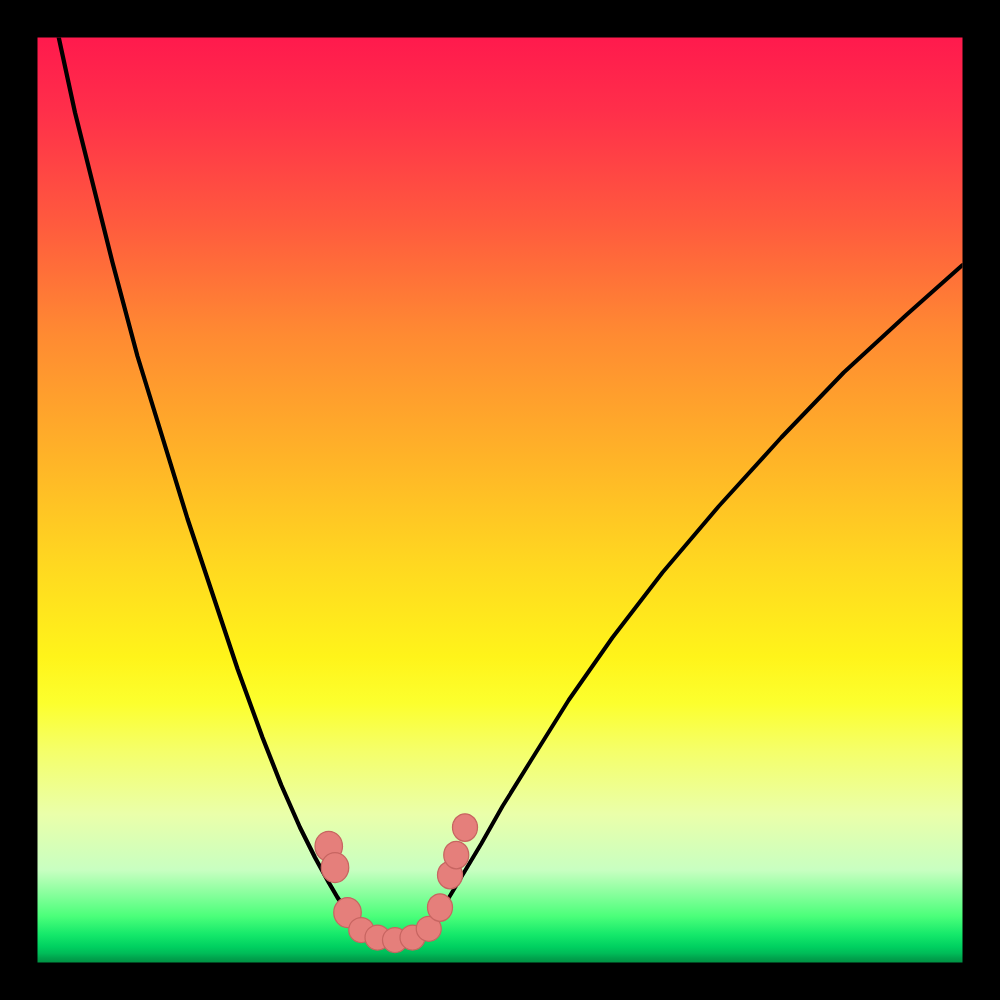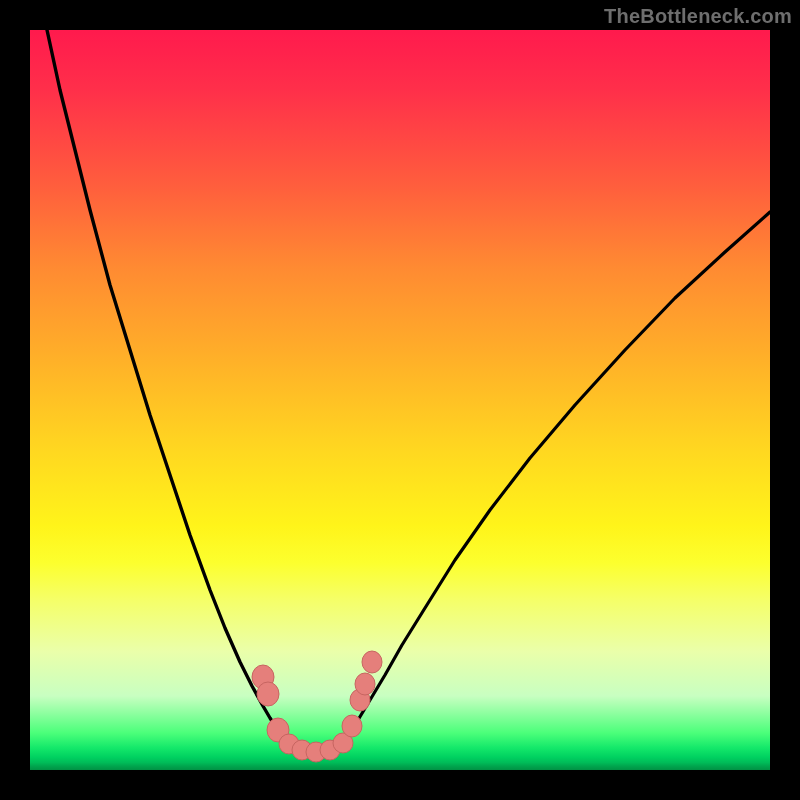--- a/index.html
+++ b/index.html
@@ -80,14 +80,13 @@
           <ellipse cx="286" cy="722" rx="10" ry="10" fill="#e57f7b" stroke="#c76561" stroke-width="1"></ellipse>
           <ellipse cx="300" cy="720" rx="10" ry="10" fill="#e57f7b" stroke="#c76561" stroke-width="1"></ellipse>
           <ellipse cx="313" cy="713" rx="10" ry="10" fill="#e57f7b" stroke="#c76561" stroke-width="1"></ellipse>
           <ellipse cx="322" cy="696" rx="10" ry="11" fill="#e57f7b" stroke="#c76561" stroke-width="1"></ellipse>
           <ellipse cx="330" cy="670" rx="10" ry="11" fill="#e57f7b" stroke="#c76561" stroke-width="1"></ellipse>
           <ellipse cx="335" cy="654" rx="10" ry="11" fill="#e57f7b" stroke="#c76561" stroke-width="1"></ellipse>
           <ellipse cx="342" cy="632" rx="10" ry="11" fill="#e57f7b" stroke="#c76561" stroke-width="1"></ellipse>
         </g>
     </svg>
   </div>
-  <div class="watermark">TheBottleneck.com</div>
 </div>
 
 </body></html>

